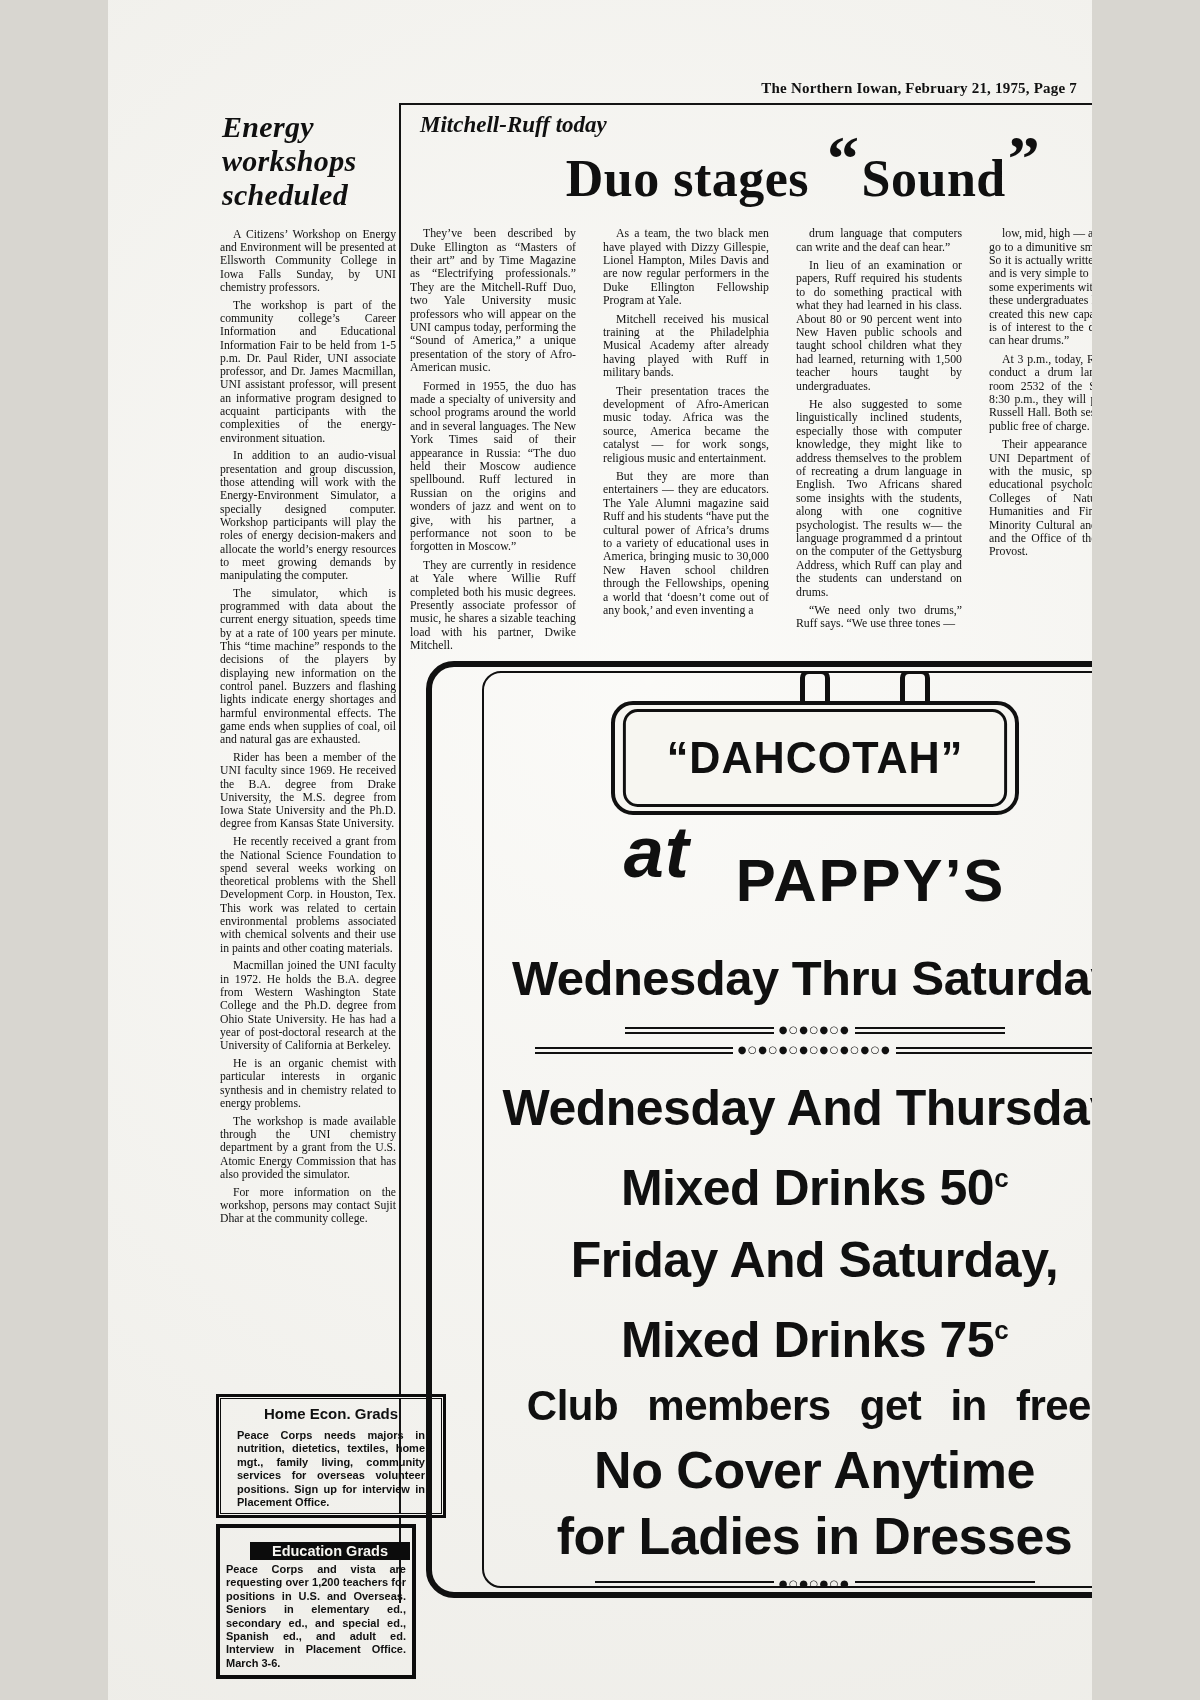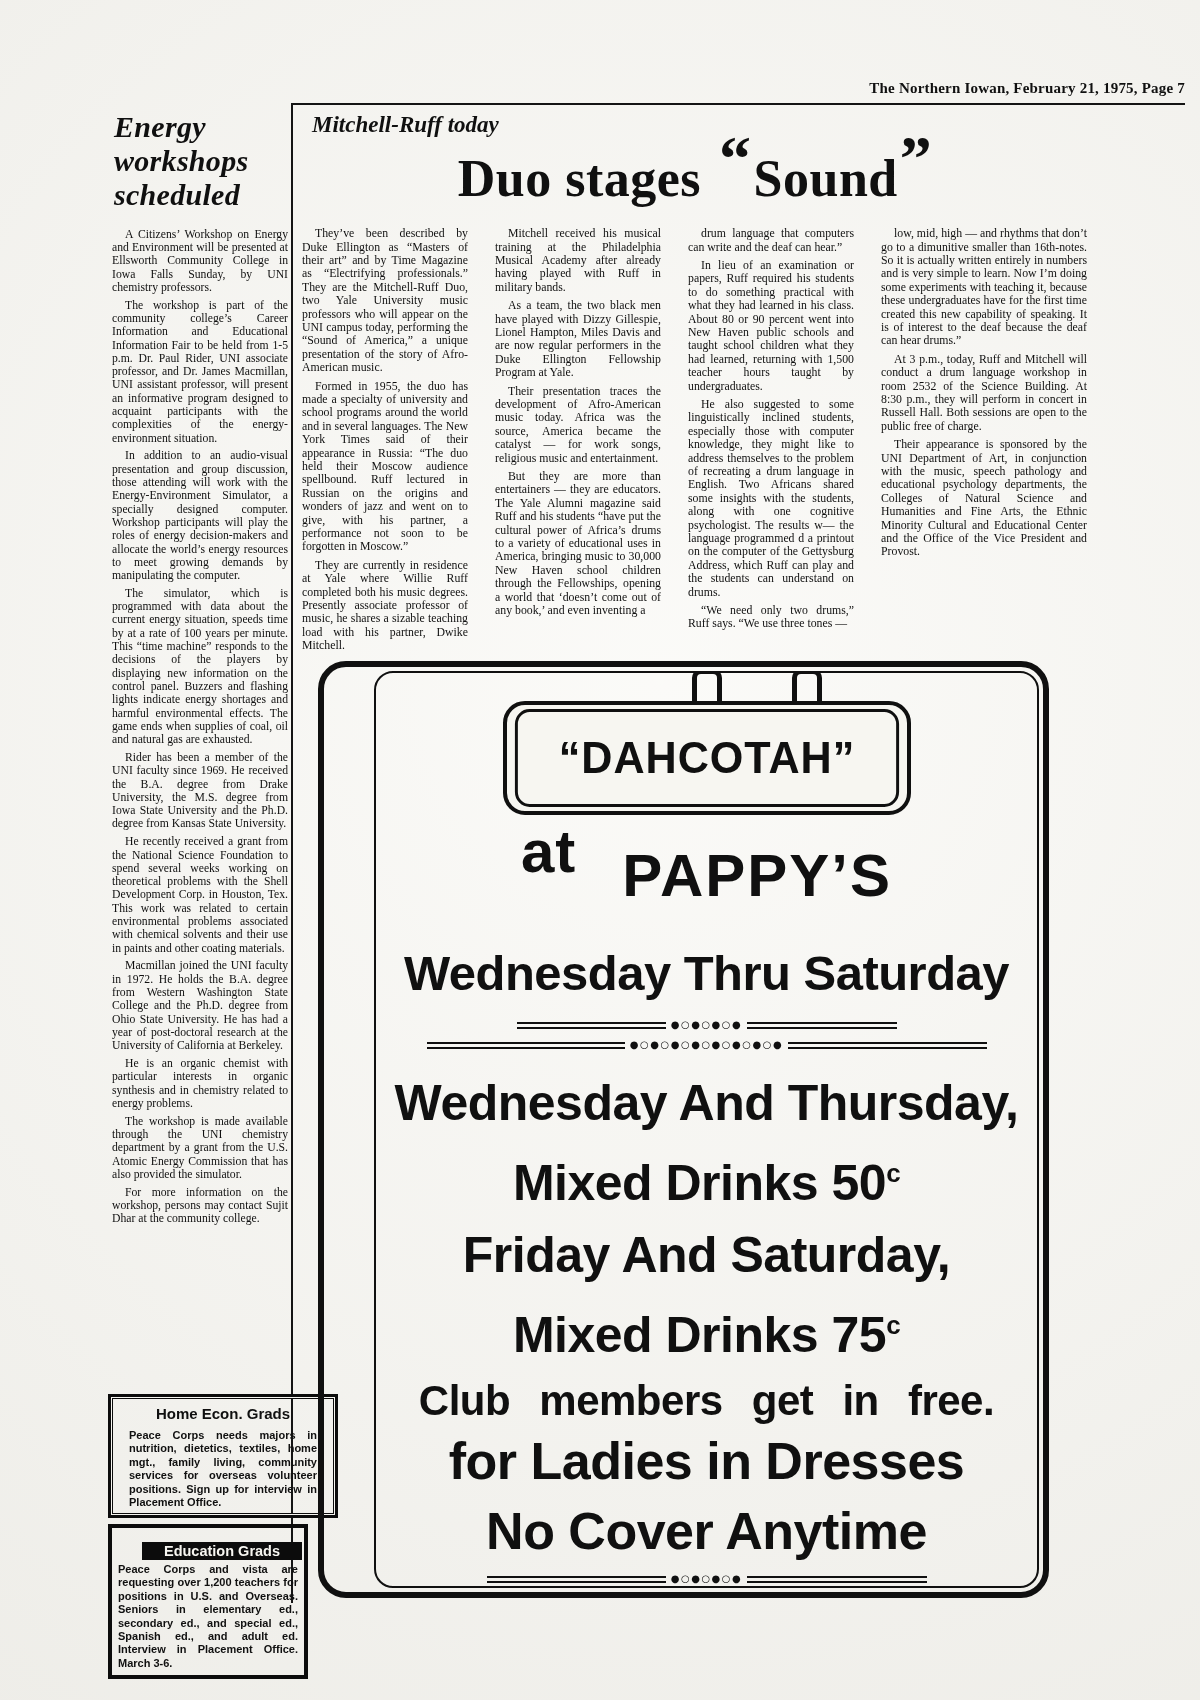--- a/index.html
+++ b/index.html
@@ -1,17 +1,17 @@
 <!DOCTYPE html>
 <html><head>
 <meta charset="utf-8">
 <style>
   html,body{margin:0;padding:0;background:#d8d6d0;}
   .page{
-    position:relative; width:1200px; height:1700px; margin:0 auto;
+    position:relative; width:984px; height:1700px; margin:0 auto;
     background:#f7f6f1;
     background-image:radial-gradient(circle at 55% 40%, rgba(255,255,255,.5), rgba(0,0,0,.035));
     font-family:"Liberation Serif","DejaVu Serif",serif;
     color:#101010; overflow:hidden;
   }
   
   .masthead{position:absolute; top:80px; right:15px; font-size:15px; font-weight:bold; letter-spacing:.2px;}
   .hrule{position:absolute; left:291px; top:103px; width:894px; height:2px; background:#141414;}
   .vrule{position:absolute; left:291px; top:103px; width:2px; height:1500px; background:#141414;}
 
@@ -46,21 +46,21 @@
       border:6px solid #101010; border-radius:28px; box-sizing:border-box;}
   .ad-inner{position:absolute; inset:4px; border:2.5px solid #101010; border-radius:19px;
       font-family:"Liberation Sans","DejaVu Sans",sans-serif; font-weight:bold; text-align:center; overflow:hidden;margin-left:46px;}
   .hanger{position:absolute; top:-4px; width:20px; height:44px; border:5px solid #101010; border-radius:9px; z-index:1;}
   .hanger.h1{left:316px;} .hanger.h2{left:416px;}
   .sign{position:relative; margin:28px auto 0; width:400px; height:106px; border:4px solid #101010; border-radius:22px; z-index:2; background:#f7f6f1;}
   .sign-inner{position:absolute; inset:4px; border:3px solid #101010; border-radius:15px;
       display:flex; align-items:center; justify-content:center;
       font-size:44px; letter-spacing:1px; transform:scaleX(.98);}
   .at-pappys{margin-top:16px; line-height:66px; white-space:nowrap;}
-  .at{font-size:60px; position:relative; top:-12px; margin-right:46px; letter-spacing:1px;}
+  .at{font-size:72px; position:relative; top:-12px; margin-right:46px; letter-spacing:1px;font-style:italic;}
   .pappys{font-size:60px; position:relative; top:12px; letter-spacing:2px;}
   .days{margin-top:34px; font-size:48px; line-height:56px; letter-spacing:-.5px; transform:scaleX(1.02);}
   .orn{display:flex; align-items:center; margin:18px auto 0;}
   .orn .bar{flex:1; height:7px; border-top:2.5px solid #101010; border-bottom:2.5px solid #101010; box-sizing:border-box;}
   .orn .chain{font-family:"DejaVu Sans",sans-serif; font-size:10px; letter-spacing:1.5px; padding:0 5px; line-height:10px;}
   .orn1{width:380px;}
   .orn2{width:560px; margin-top:10px;}
   .orn3{width:440px; margin-top:14px;}
   .promo{line-height:58px; letter-spacing:-.5px;}
   .p-wedthu{margin-top:24px; font-size:50px;}
@@ -111,22 +111,22 @@
   <section class="main">
     <div class="kicker">Mitchell-Ruff today</div>
     <h2 class="headline"><span>Duo stages</span><span class="bq open">“</span><span>Sound</span><span class="bq close">”</span></h2>
     <div class="cols">
       <div class="col">
         <p>They’ve been described by Duke Ellington as “Masters of their art” and by Time Magazine as “Electrifying professionals.” They are the Mitchell-Ruff Duo, two Yale University music professors who will appear on the UNI campus today, performing the “Sound of America,” a unique presentation of the story of Afro-American music.</p>
         <p>Formed in 1955, the duo has made a specialty of university and school programs around the world and in several languages. The New York Times said of their appearance in Russia: “The duo held their Moscow audience spellbound. Ruff lectured in Russian on the origins and wonders of jazz and went on to give, with his partner, a performance not soon to be forgotten in Moscow.”</p>
         <p>They are currently in residence at Yale where Willie Ruff completed both his music degrees. Presently associate professor of music, he shares a sizable teaching load with his partner, Dwike Mitchell.</p>
       </div>
       <div class="col">
+        <p>As a team, the two black men have played with Dizzy Gillespie, Lionel Hampton, Miles Davis and are now regular performers in the Duke Ellington Fellowship Program at Yale.</p>
         <p>Mitchell received his musical training at the Philadelphia Musical Academy after already having played with Ruff in military bands.</p>
-        <p>As a team, the two black men have played with Dizzy Gillespie, Lionel Hampton, Miles Davis and are now regular performers in the Duke Ellington Fellowship Program at Yale.</p>
         <p>Their presentation traces the development of Afro-American music today. Africa was the source, America became the catalyst — for work songs, religious music and entertainment.</p>
         <p>But they are more than entertainers — they are educators. The Yale Alumni magazine said Ruff and his students “have put the cultural power of Africa’s drums to a variety of educational uses in America, bringing music to 30,000 New Haven school children through the Fellowships, opening a world that ‘doesn’t come out of any book,’ and even inventing a</p>
       </div>
       <div class="col">
         <p>drum language that computers can write and the deaf can hear.”</p>
         <p>In lieu of an examination or papers, Ruff required his students to do something practical with what they had learned in his class. About 80 or 90 percent went into New Haven public schools and taught school children what they had learned, returning with 1,500 teacher hours taught by undergraduates.</p>
         <p>He also suggested to some linguistically inclined students, especially those with computer knowledge, they might like to address themselves to the problem of recreating a drum language in English. Two Africans shared some insights with the students, along with one cognitive psychologist. The results w— the language programmed d a printout on the computer of the Gettysburg Address, which Ruff can play and the students can understand on drums.</p>
         <p>“We need only two drums,” Ruff says. “We use three tones —</p>
       </div>
       <div class="col wide">
@@ -154,22 +154,22 @@
       <div class="orn orn2">
         <span class="bar"></span>
           <span class="chain">●○●○●○●○●○●○●○●</span>
           <span class="bar"></span>
       </div>
       <div class="promo p-wedthu">Wednesday And Thursday,</div>
       <div class="promo p-mixed1"><span>Mixed Drinks 50</span><sup>c</sup></div>
       <div class="promo p-frisat">Friday And Saturday,</div>
       <div class="promo p-mixed2"><span>Mixed Drinks 75</span><sup>c</sup></div>
       <div class="promo p-club">Club members get in free.</div>
+      <div class="promo p-cover1">No Cover Anytime</div>
       <div class="promo p-cover2">for Ladies in Dresses</div>
-      <div class="promo p-cover1">No Cover Anytime</div>
       <div class="orn orn3">
         <span class="bar"></span>
           <span class="chain">●○●○●○●</span>
           <span class="bar"></span>
       </div>
 
     </div>
   </section>
 
 </div>

